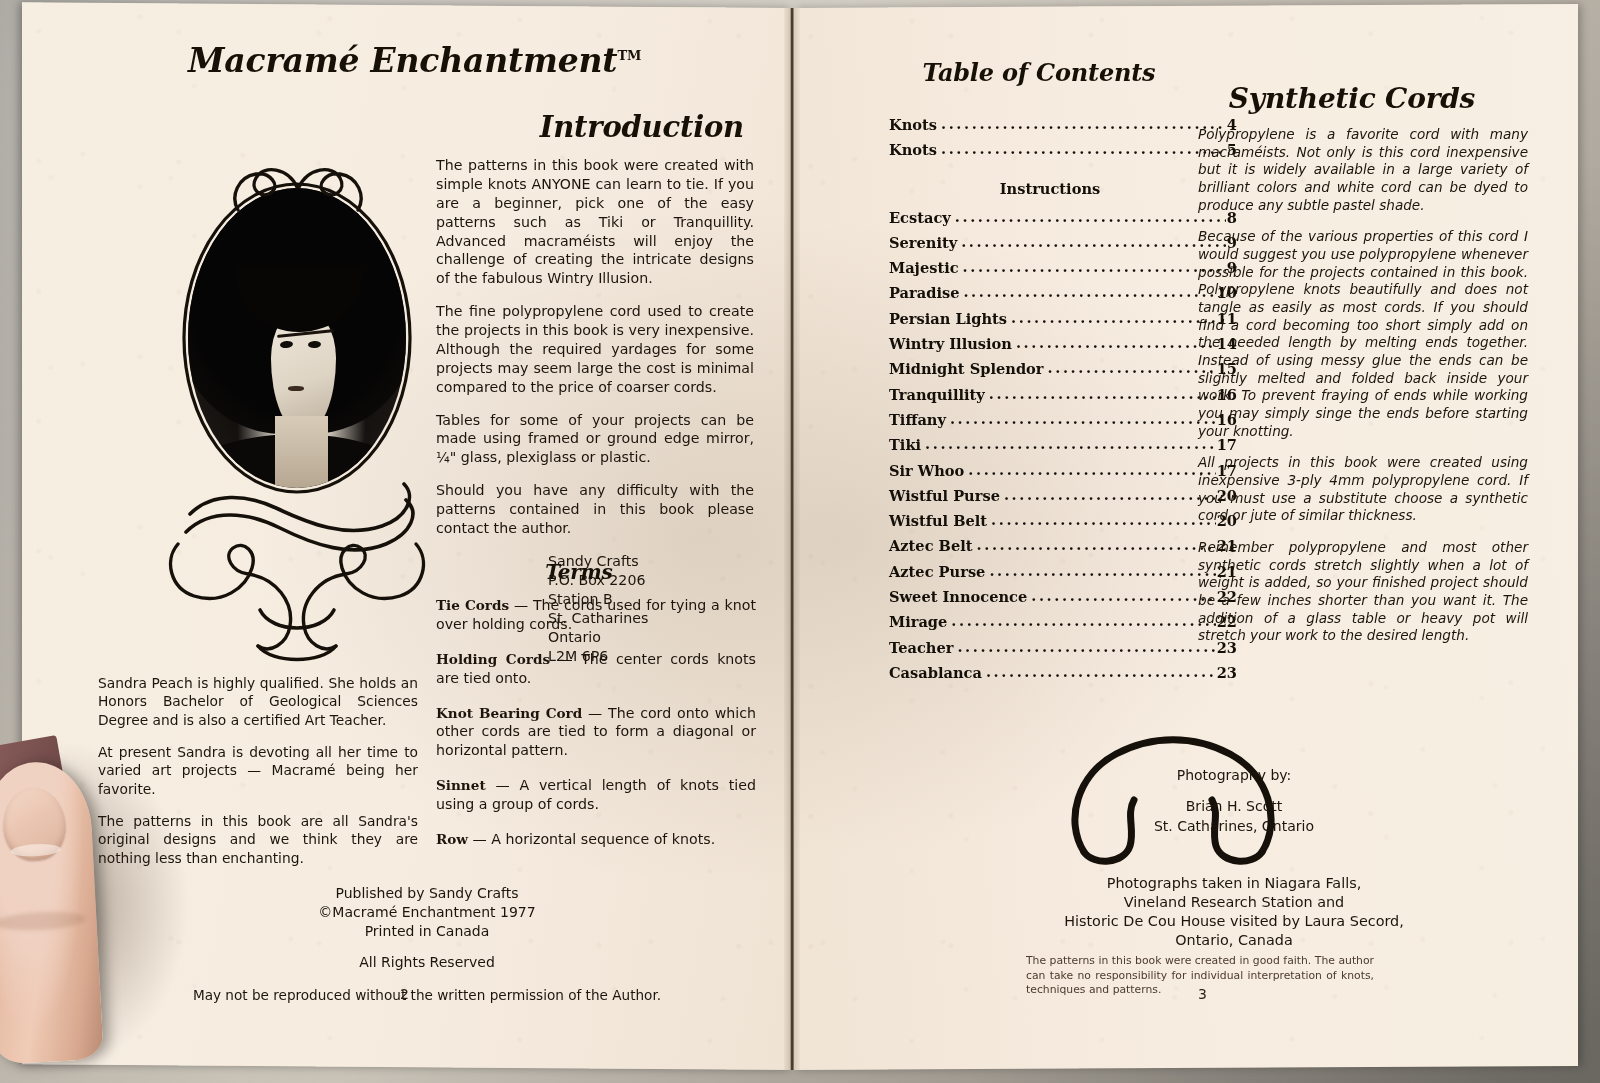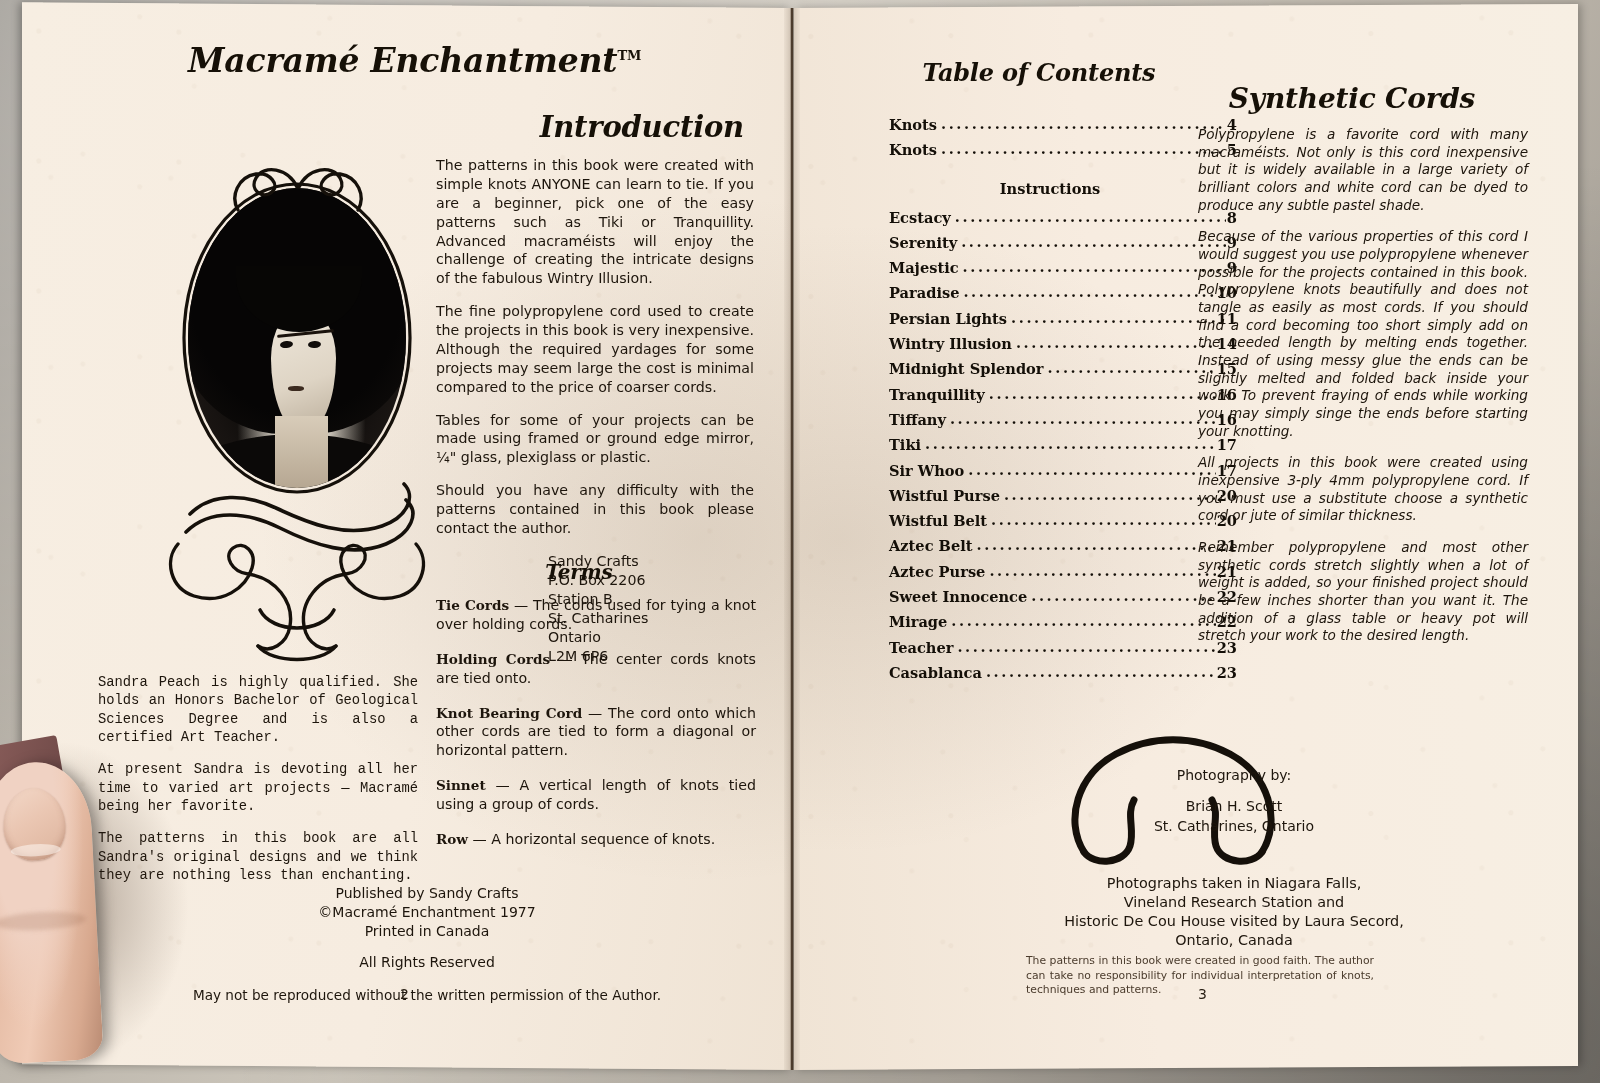--- a/index.html
+++ b/index.html
@@ -190,21 +190,21 @@
     font-size: 13.6px;
   }
 
   .bio-col {
     position: absolute;
     left: 76px;
     top: 666px;
     width: 332px;
     font-size: 13.8px;
   }
-  .bio-col p { margin: 0 12px 14px 0; font-family: Liberation Mono, monospace; }
+  .bio-col p { margin: 0 12px 14px 0; }
 
   .colophon {
     position: absolute;
     left: 170px;
     top: 876px;
     width: 470px;
     text-align: center;
     font-family: "DejaVu Sans", "Liberation Sans", sans-serif;
     font-size: 14px;
     line-height: 1.36;

